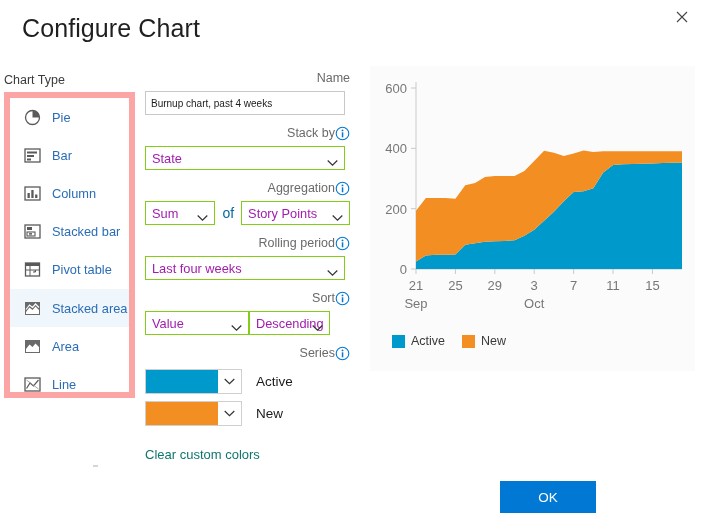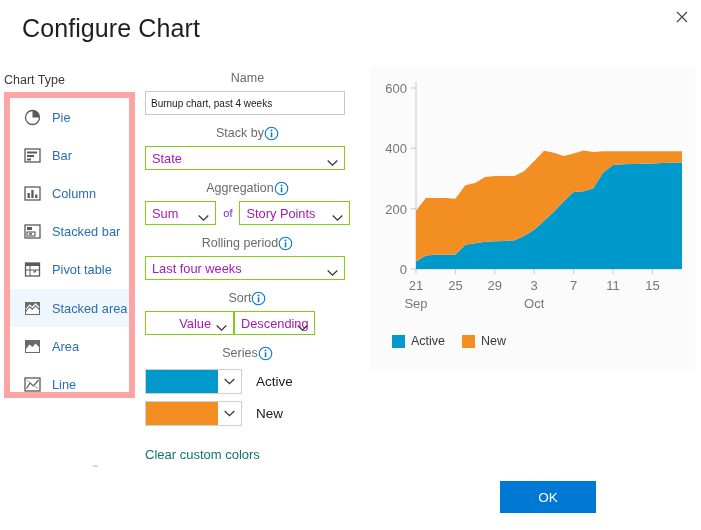--- a/index.html
+++ b/index.html
@@ -44,21 +44,21 @@
     cursor: pointer;
   }
   .ct-item.selected { background: #eff6fc; }
   .ct-item .lbl { font-size: 12.8px; color: #2a6db5; white-space: nowrap; }
   .ct-icon { width: 17px; height: 17px; flex: 0 0 17px; display:block; }
 
   
   .form { position: absolute; left: 145px; top: 70px; width: 205px; }
   .field-label {
     font-size: 12.5px; color: #6a6a6a; margin-bottom: 4px;
-    display: flex; align-items: center; justify-content: center;
+    display: flex; align-items: center; justify-content: flex-end;
     height: 17px;
   }
   .field-label .txt { line-height: 17px; }
   .info-icon { width: 15px; height: 15px; flex: 0 0 15px; cursor: pointer; }
 
   .text-input {
     width: 200px; height: 24px;
     border: 1px solid #c8c8c8; background: #fff;
     font-family: "Liberation Sans", sans-serif;
     font-size: 10px; color: #1b1b1b;
@@ -73,21 +73,21 @@
     cursor: pointer; white-space: nowrap; overflow: hidden;
   }
   .select .chev {
     position: absolute; right: 6px; top: 50%;
     transform: translateY(-50%);
     width: 11px; height: 7px;
   }
   .sel-full { width: 200px; }
 
   .row { display: flex; align-items: center; gap: 0; }
-  .of-word { font-size: 11px; color: #6d28d9; margin: 0 7px; }
+  .of-word { font-size: 14px; color: #0369a1; margin: 0 7px; }
   .mt10 { margin-top: 10px; }
 
   
   .series-row { display: flex; align-items: center; margin-top: 7px; }
   .color-picker {
     display: flex; align-items: center;
     width: 97px; height: 25px;
     border: 1px solid #cfcfcf; background: #fff;
     cursor: pointer;
   }
@@ -325,21 +325,21 @@
       <span class="txt">Sort</span>
       <span class="info-icon">
         <svg width="15" height="15" viewBox="0 0 15 15">
             <circle cx="7.5" cy="7.5" r="6.3" fill="none" stroke="#0078d4" stroke-width="1.1"></circle>
             <circle cx="7.5" cy="4.4" r="0.95" fill="#0078d4"></circle>
             <rect x="6.8" y="6.3" width="1.5" height="5" fill="#0078d4"></rect>
           </svg>
       </span>
     </div>
     <div class="row">
-      <div class="select" style="width:89px;justify-content:flex-end;">
+      <div class="select" style="width:104px;">
         <span>Value</span>
         <span class="chev">
           <svg width="11" height="7" viewBox="0 0 11 7">
               <path d="M0.7 1 L5.5 5.6 L10.3 1" stroke="#333" stroke-width="1.2" fill="none"></path>
             </svg>
         </span>
       </div>
       <div class="select" style="width:81px; margin-left:0;">
         <span>Descending</span>
         <span class="chev">

